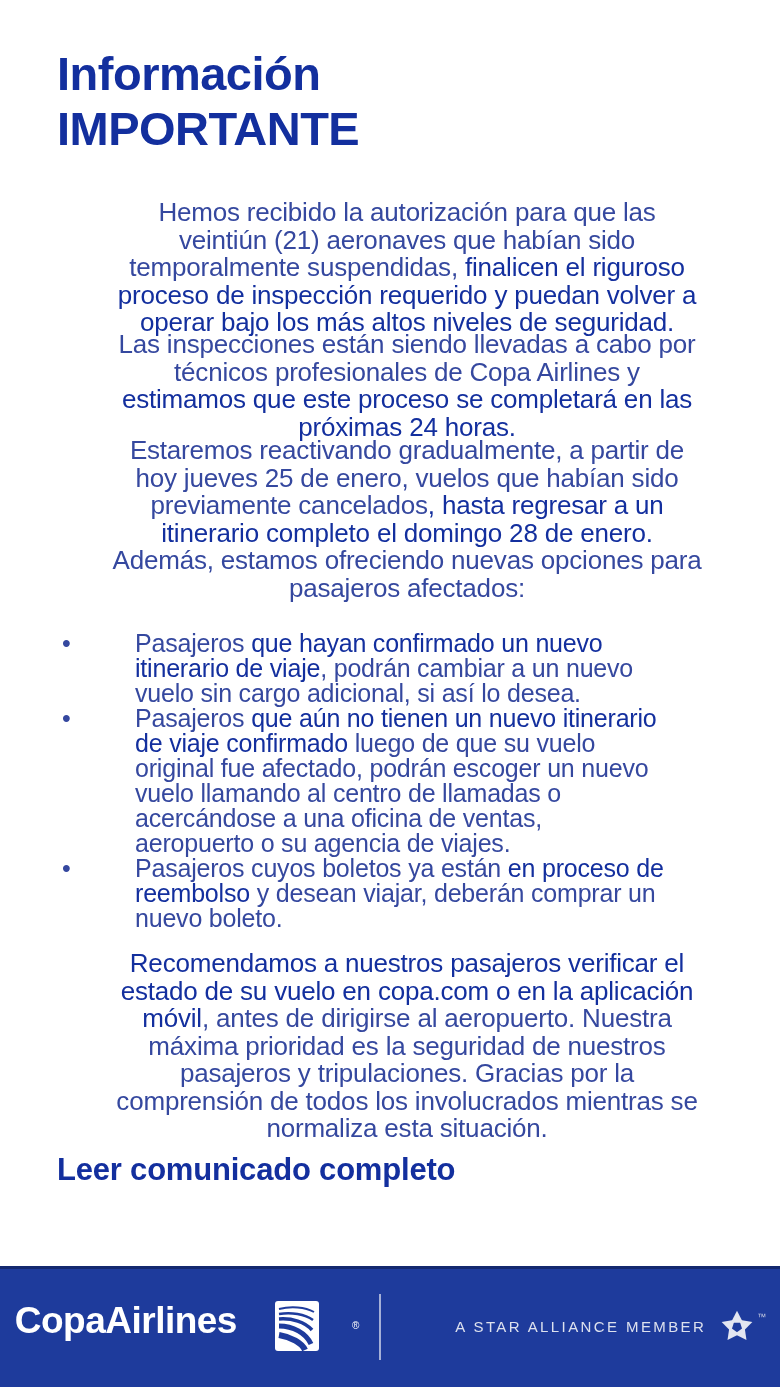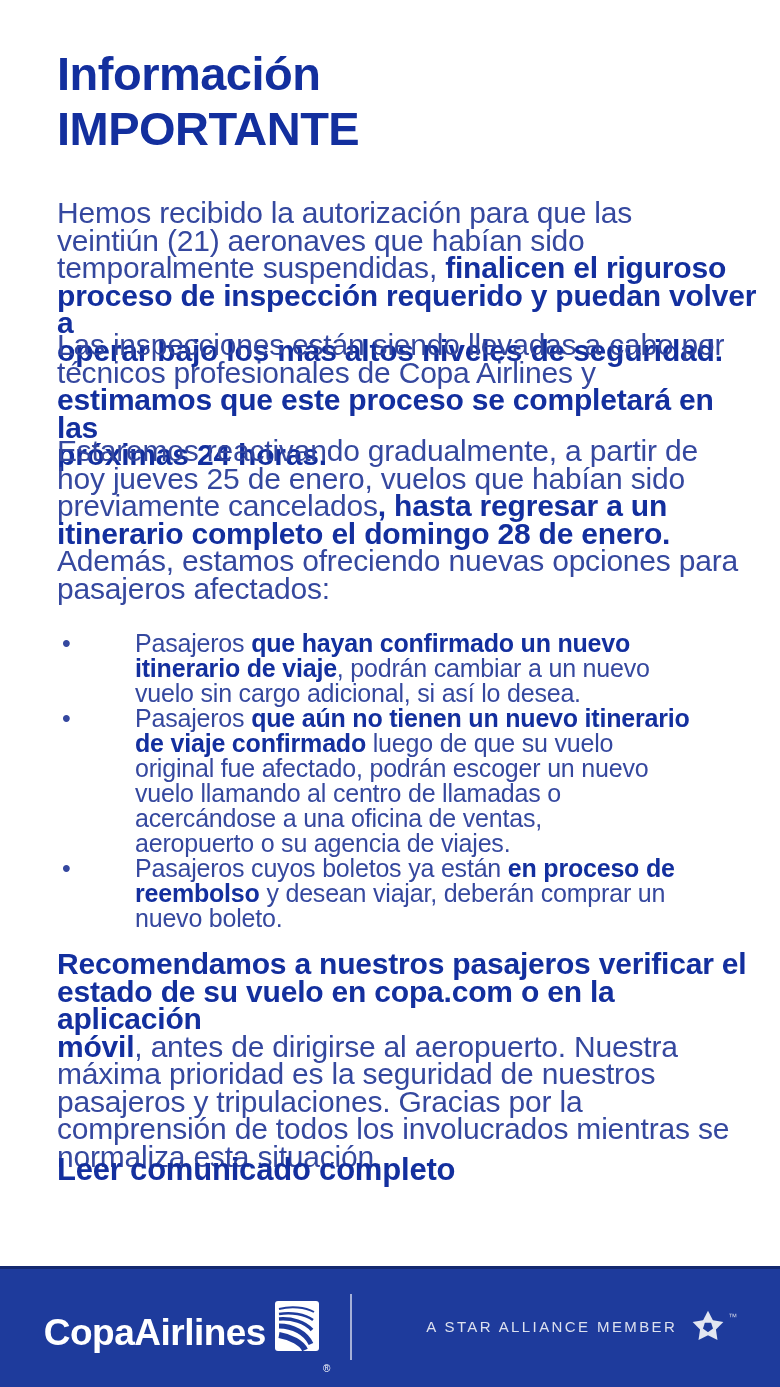--- a/index.html
+++ b/index.html
@@ -12,25 +12,26 @@
   .canvas{position:relative;width:780px;height:1207px;background:#ffffff;}
 
   .title{
     position:absolute;left:57px;top:46px;margin:0;
     font-size:47px;line-height:55px;font-weight:700;
     color:#132f9e;letter-spacing:-0.5px;
   }
 
   .para{
     position:absolute;left:57px;width:700px;margin:0;
-    font-size:30px;line-height:27.5px;
+    font-size:26px;line-height:27.5px;
     color:#35489f;letter-spacing:-0.2px;
     white-space:pre-wrap;
+    text-align:center;
   }
-  .para .bold, .bullet-text .bold{font-weight:700;color:#132f9e;}
+  .para .bold, .bullet-text .bold{font-weight:400;color:#132f9e;}
 
   .p1{top:199px;}
   .p2{top:331px;}
   .p3{top:437px;}
   .p4{top:950px;line-height:27.5px;}
 
   .bullets{
     position:absolute;left:57px;top:631px;width:700px;
     margin:0;padding:0;list-style:none;
     font-size:25px;line-height:25px;
@@ -48,21 +49,21 @@
     font-size:31px;line-height:30px;font-weight:700;
     color:#132f9e;letter-spacing:-0.2px;
     cursor:pointer;
   }
 
   .footer{
     position:absolute;left:0;top:1266px;width:780px;height:121px;
     background:linear-gradient(#14296f 0px,#14296f 3px,#1e3b9c 3px);
     display:flex;align-items:center;justify-content:center;
   }
-  .brand{display:flex;align-items:flex-end;position:relative;}
+  .brand{display:flex;align-items:flex-start;position:relative;gap:29px;}
   .copa-word{
     color:#ffffff;font-weight:700;font-size:37px;letter-spacing:-0.5px;
   }
   .logo-mark{margin-left:9px;display:block;}
   .reg-mark{
     color:#ffffff;font-size:10px;
     position:relative;top:20px;left:2px;
   }
   .divider{
     width:2px;height:66px;background:rgba(255,255,255,0.6);

